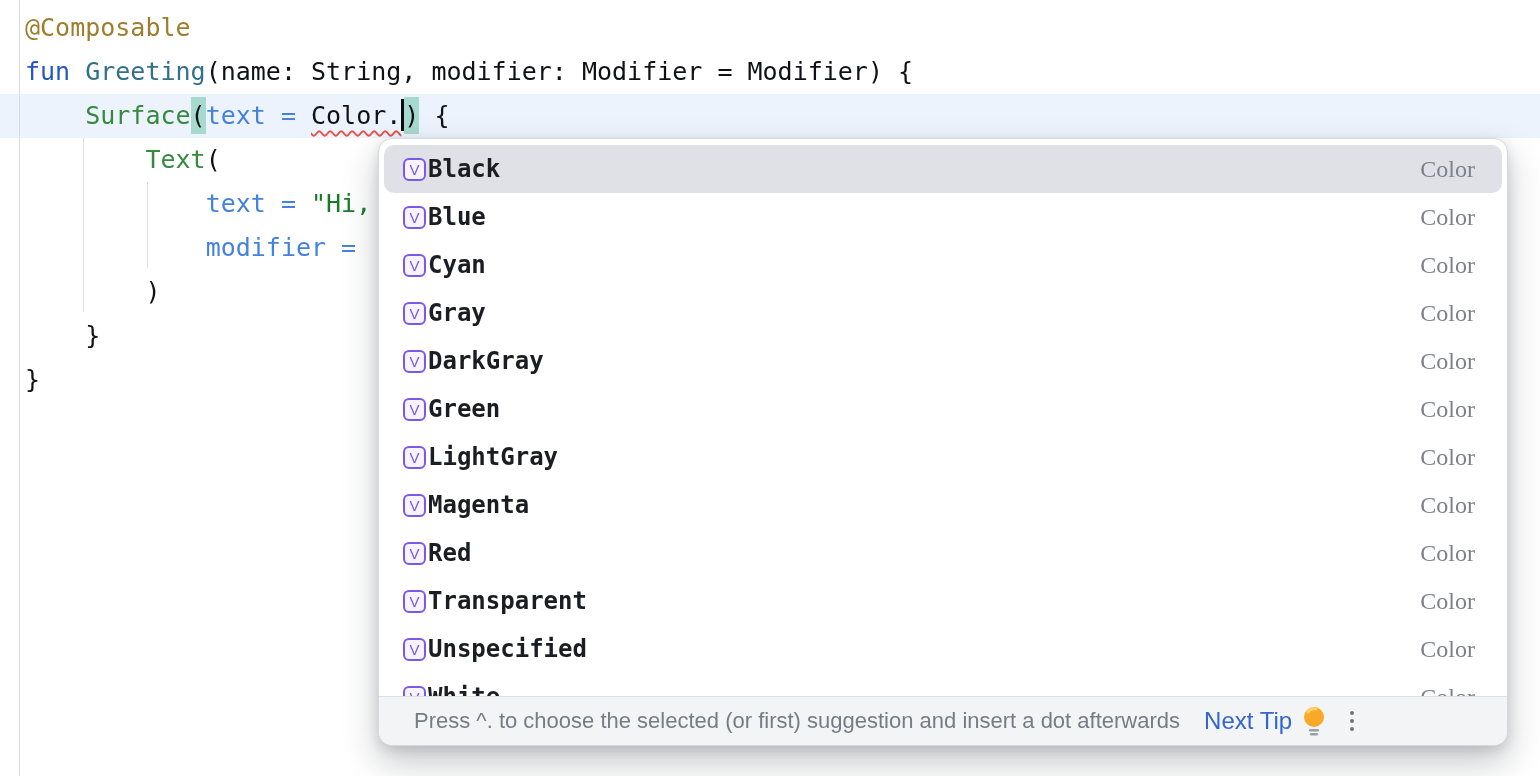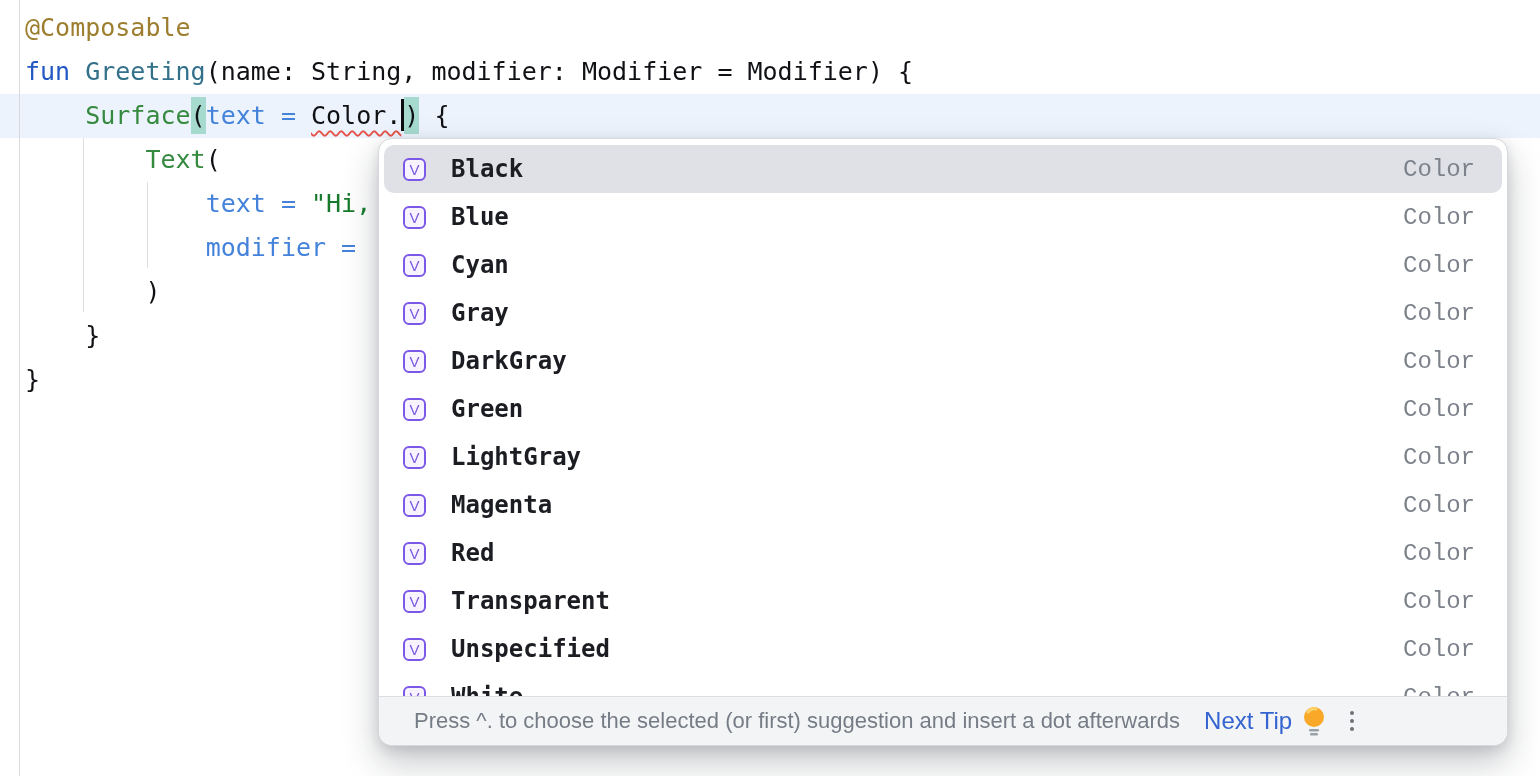--- a/index.html
+++ b/index.html
@@ -78,25 +78,25 @@
     display:flex;align-items:center;padding:0 27px 0 19px;
   }
   .popup-row.selected{background:var(--sel-bg);}
   .row-icon{
     width:23px;height:23px;flex:0 0 23px;border:2px solid var(--icon-purple);
     border-radius:6px;background:var(--icon-fill);color:var(--icon-purple);
     display:flex;align-items:center;justify-content:center;
     font-family:"Liberation Sans", sans-serif;font-size:15px;font-weight:500;line-height:1;
   }
   .row-label{
-    margin-left:25px;font-family:"DejaVu Sans Mono", monospace;
+    margin-left:2px;font-family:"DejaVu Sans Mono", monospace;
     font-size:24px;font-weight:bold;color:var(--item-text);white-space:pre;text-align:right;
   }
   .row-spacer{flex:1;}
-  .row-type{font-family:Liberation Mono, monospace;font-size:24px;color:var(--type-text);}
+  .row-type{font-family:Liberation Serif, serif;font-size:24px;color:var(--type-text);}
   
   .popup-footer{
     position:absolute;left:0;right:0;bottom:0;height:49px;
     background:var(--footer-bg);border-top:1px solid var(--footer-border);
     border-radius:0 0 13px 13px;
     display:flex;align-items:center;padding:0 30px 0 35px;
   }
   .footer-hint{font-size:22px;color:var(--footer-text);white-space:pre;}
   .footer-link{margin-left:24px;font-size:24px;color:var(--link-blue);cursor:pointer;white-space:pre;}
   .footer-bulb{margin-left:10px;width:24px;height:30px;display:block;}

